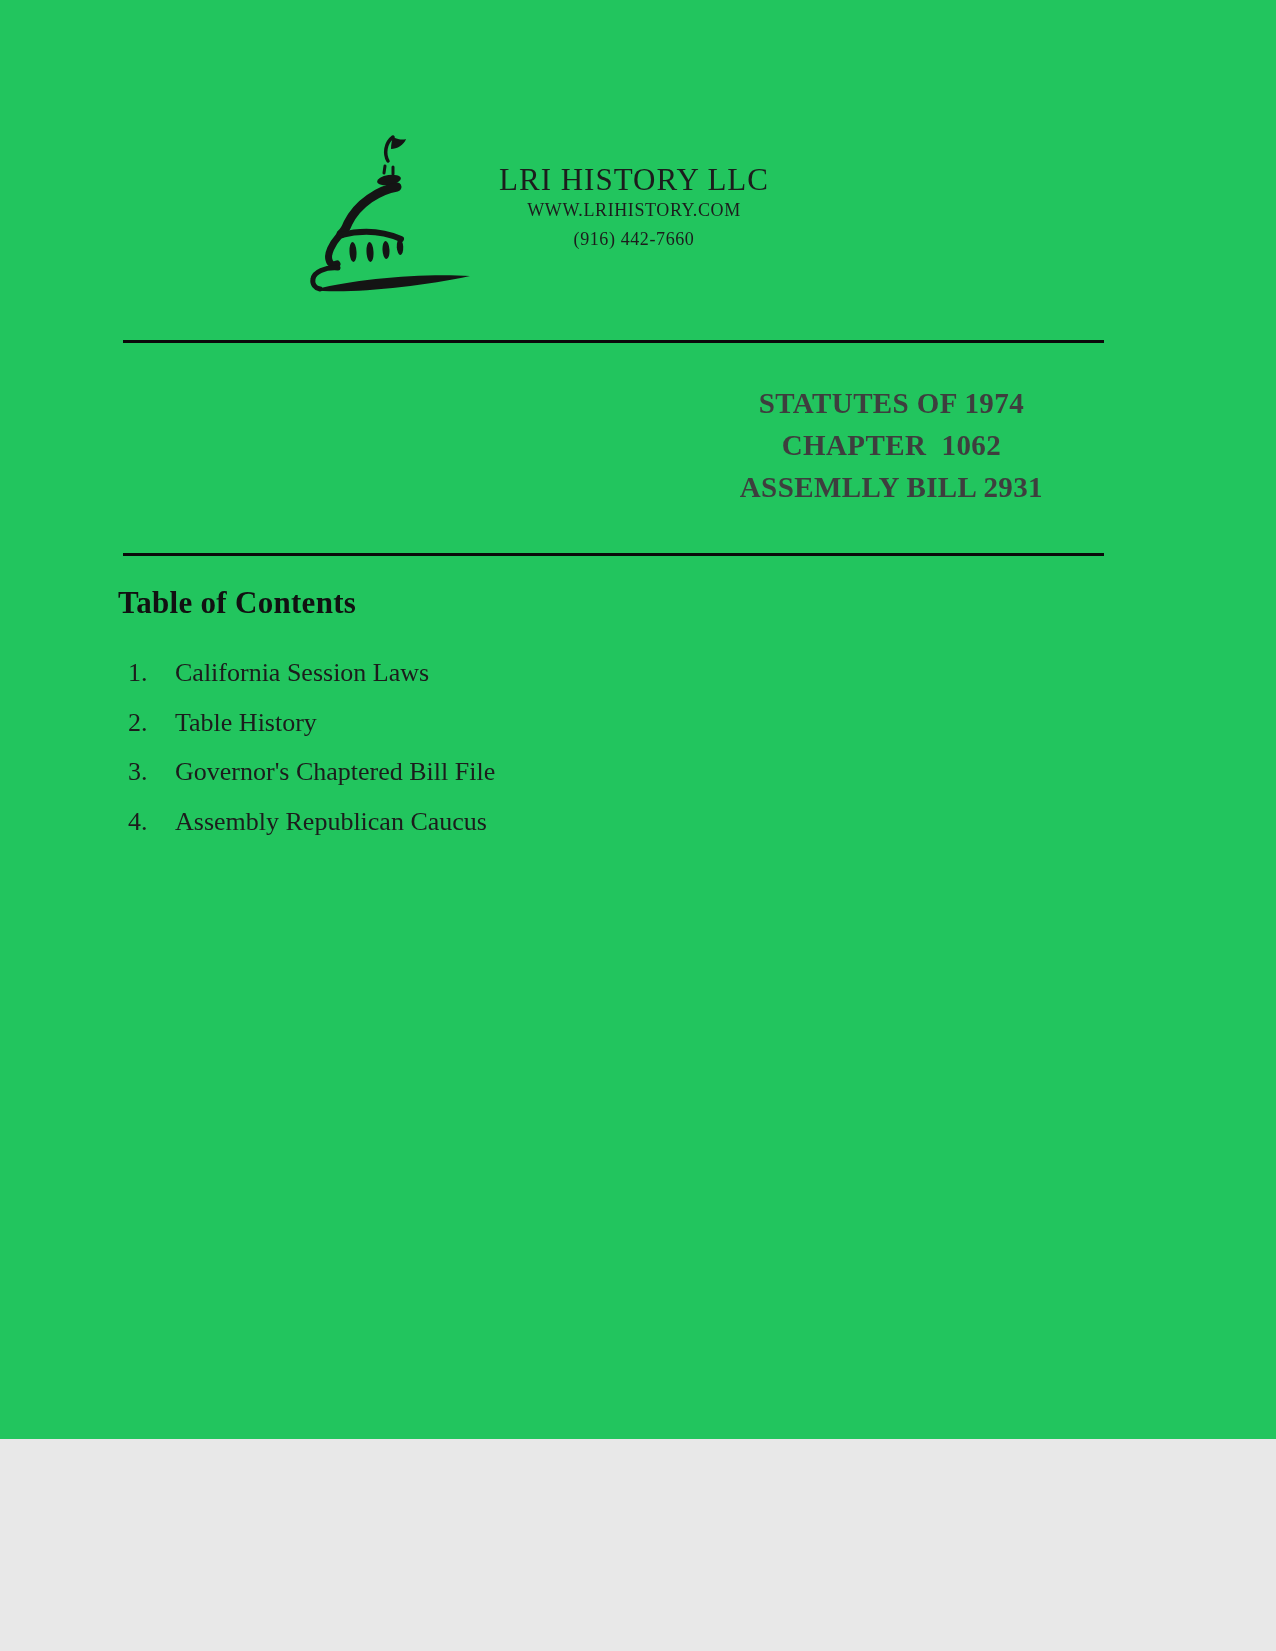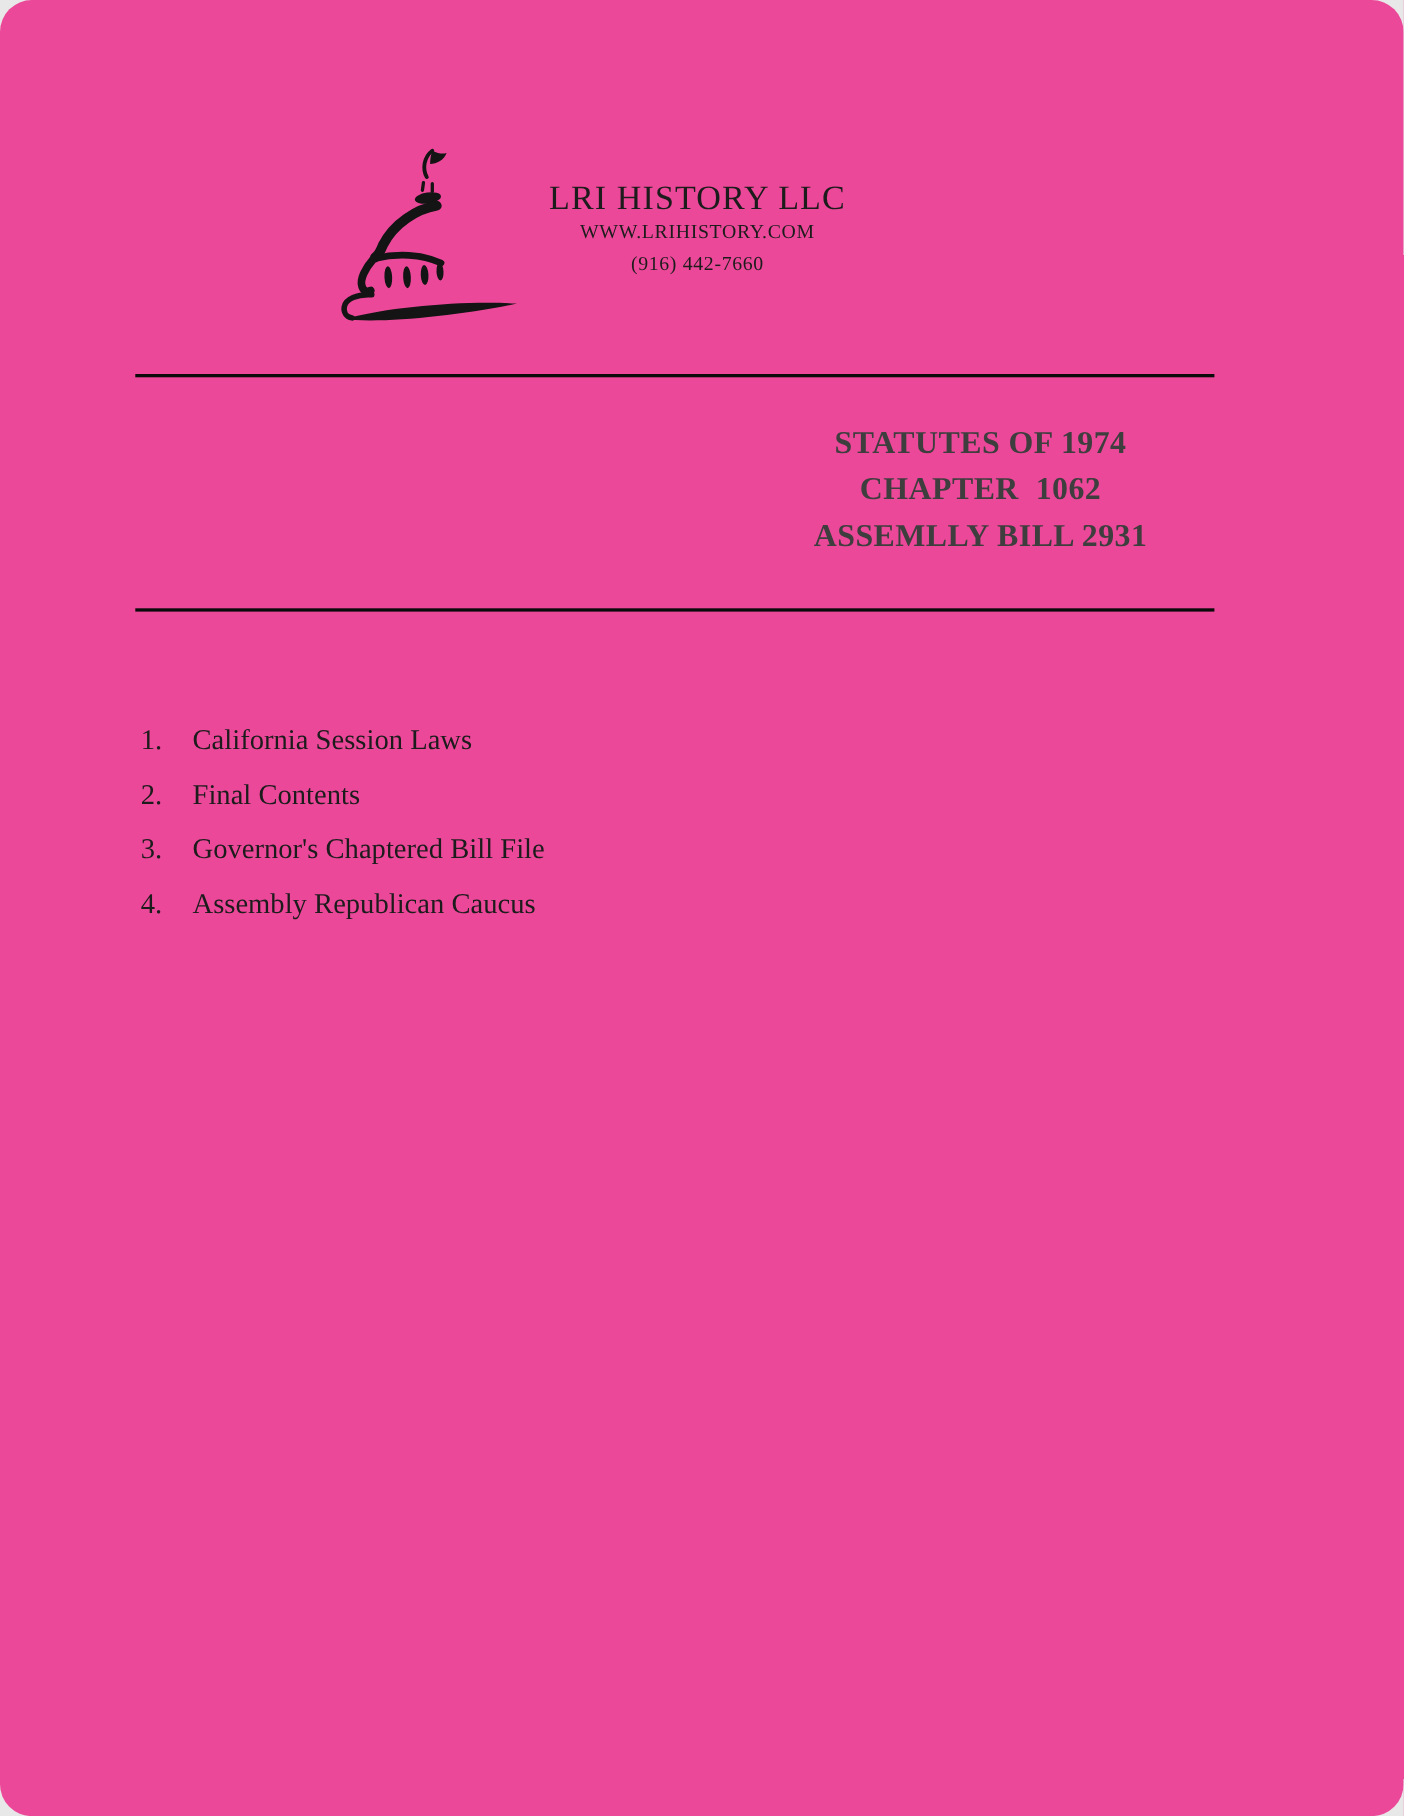--- a/index.html
+++ b/index.html
@@ -2,26 +2,25 @@
 <html><head>
 <meta charset="utf-8">
 <style>
   * { margin: 0; padding: 0; box-sizing: border-box; }
   html, body { background: #e8e8e8; }
   body { font-family: "Liberation Serif", "DejaVu Serif", serif; }
 
   .page {
     position: relative;
     width: 1276px;
-    height: 1651px;
+    height: 1439px;
     margin: 0 auto;
-    background: #ec4899;
+    background: #22c55e;
     color: #1c1c1c;
     overflow: hidden;
-    border-radius: 29px;
   }
 
   
   .logo {
     position: absolute;
     left: 293px;
     top: 128px;
     width: 190px;
     height: 170px;
   }
@@ -139,27 +138,28 @@
 
   <div class="rule rule-top"></div>
   <div class="rule rule-bottom"></div>
 
   <div class="bill-info">
     <div class="bill-line">STATUTES OF 1974</div>
     <div class="bill-line">CHAPTER  1062</div>
     <div class="bill-line">ASSEMLLY BILL 2931</div>
   </div>
 
+  <div class="toc-title">Table of Contents</div>
 
   <div class="toc-list">
     <div class="toc-item">
       <span class="toc-num">1.</span><span>California Session Laws</span>
     </div>
     <div class="toc-item">
-      <span class="toc-num">2.</span><span>Final Contents</span>
+      <span class="toc-num">2.</span><span>Table History</span>
     </div>
     <div class="toc-item">
       <span class="toc-num">3.</span><span>Governor's Chaptered Bill File</span>
     </div>
     <div class="toc-item">
       <span class="toc-num">4.</span><span>Assembly Republican Caucus</span>
     </div>
   </div>
 
 </div>

